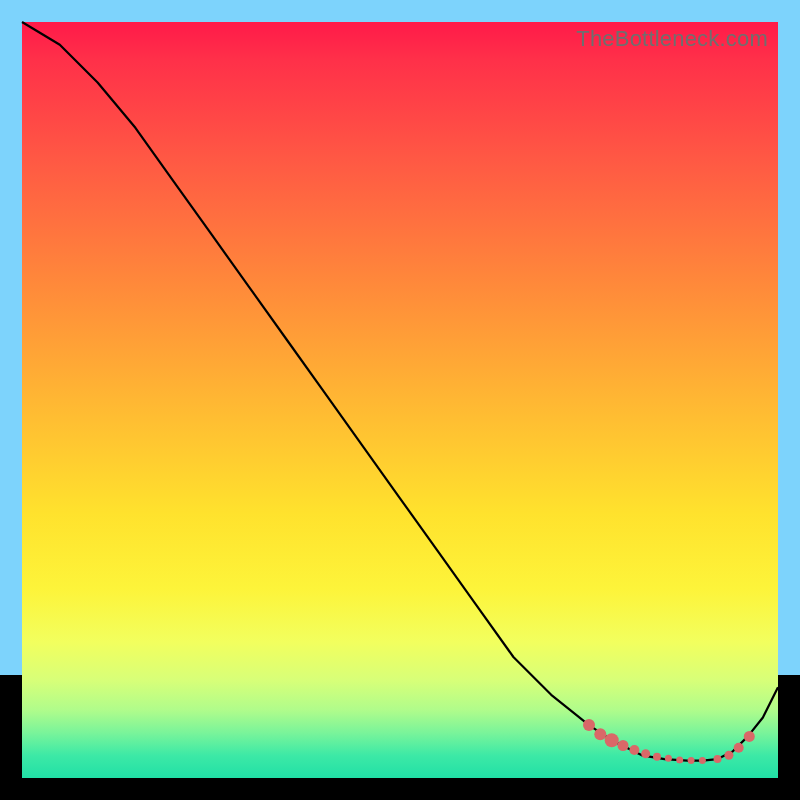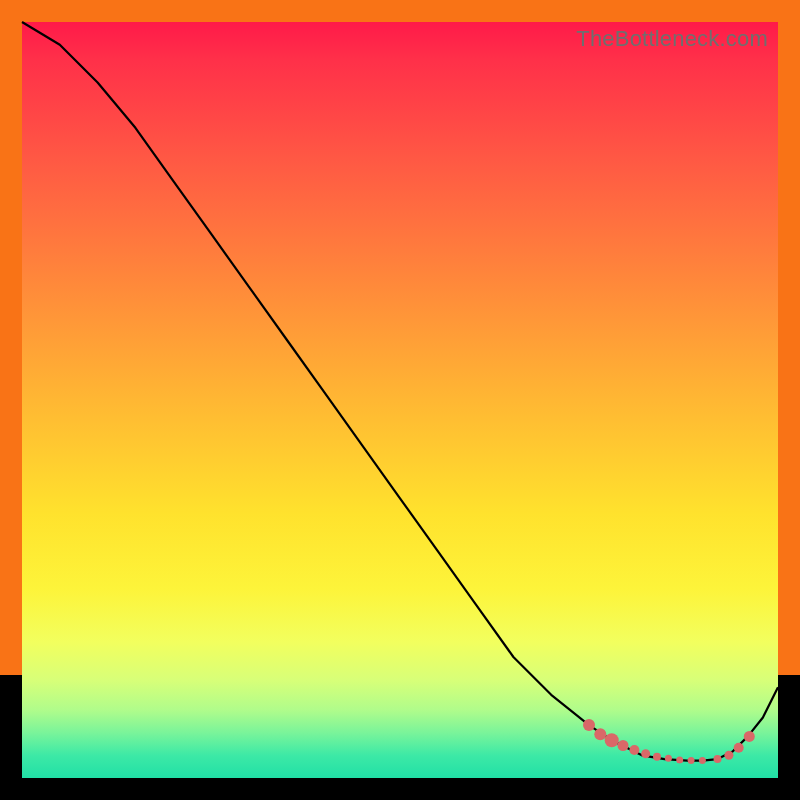--- a/index.html
+++ b/index.html
@@ -7,21 +7,21 @@
     padding: 0;
     width: 800px;
     height: 800px;
     background: #000;
     overflow: hidden;
   }
   .chart-container {
     position: relative;
     width: 800px;
     height: 675px;
-    background: #f97316;
+    background: #7dd3fc;
   }
   .plot-area {
     position: absolute;
     left: 22px;
     top: 22px;
     width: 756px;
     height: 756px;
     
     background: linear-gradient(to bottom,
       #ff1a49 0%,

